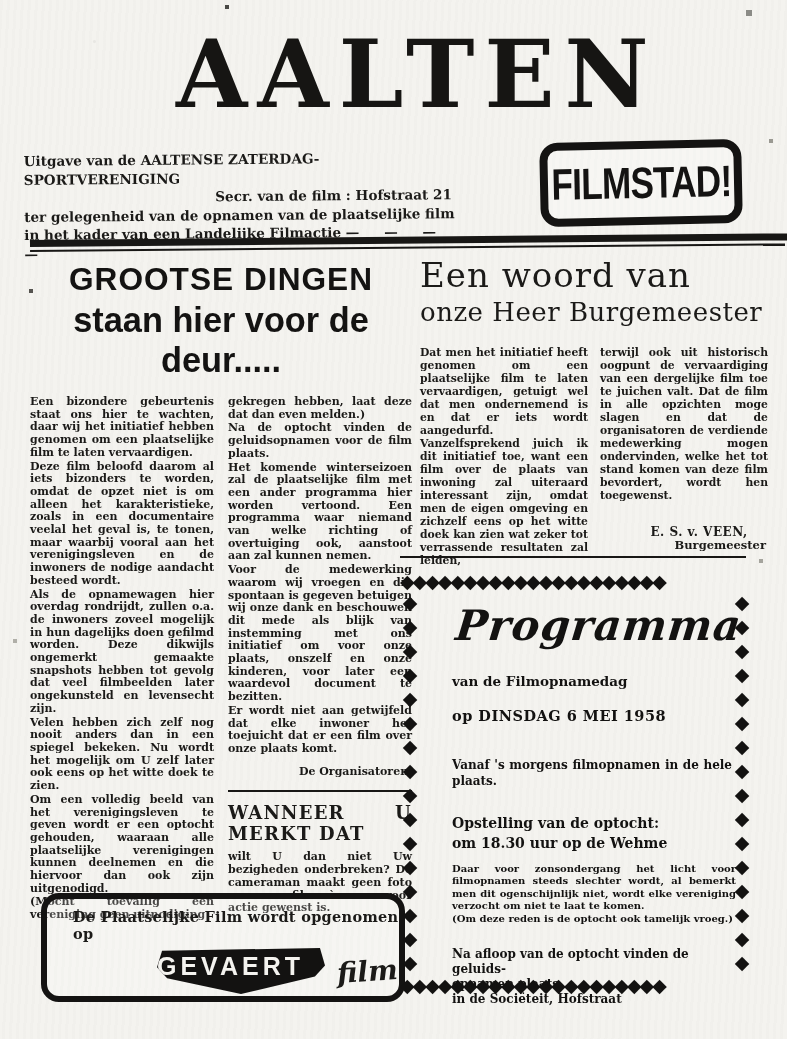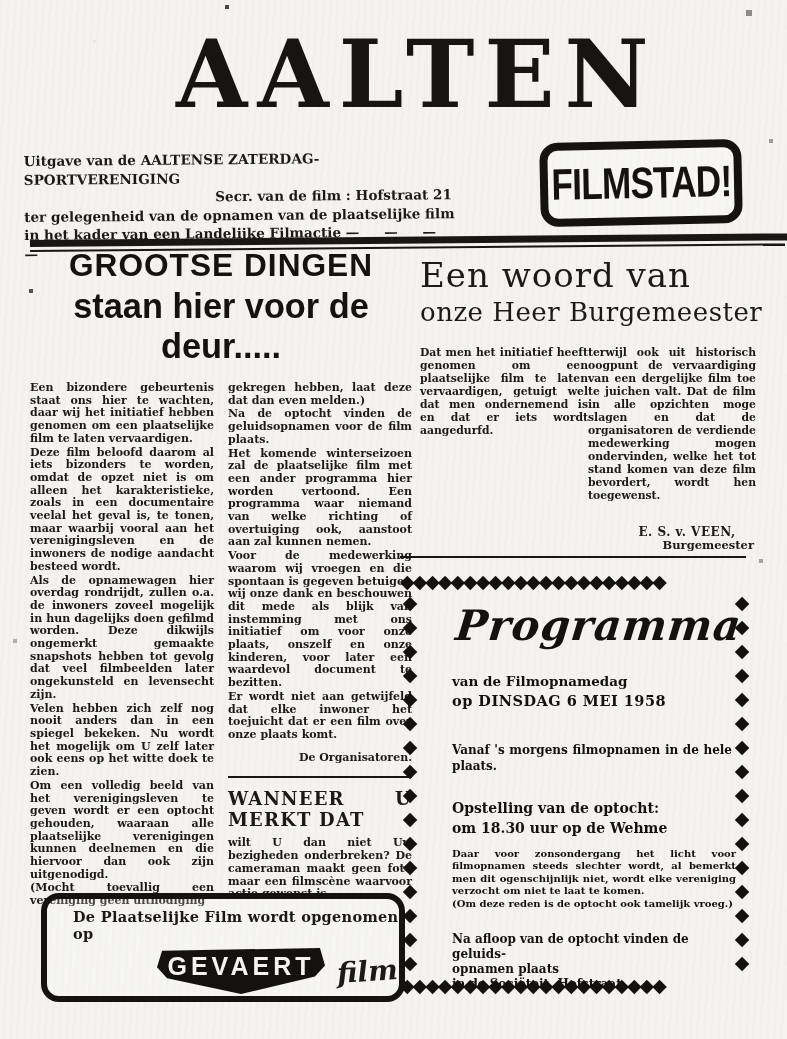--- a/index.html
+++ b/index.html
@@ -42,21 +42,21 @@
   }
   .badge span{
     font-family:"Liberation Sans", sans-serif;font-weight:bold;font-size:44px;
     letter-spacing:-1px;transform:scaleX(0.8);white-space:nowrap;color:#141312;
   }
   .rule-double{position:absolute;left:30px;top:240px;width:770px;transform:rotate(-0.5deg);transform-origin:left center;}
   .rule-double .bar{height:7px;background:#181715;}
   .rule-double .thin{height:2px;background:#181715;margin-top:3px;width:98%;}
 
   
-  .left-article{position:absolute;left:30px;top:248px;width:382px;}
+  .left-article{position:absolute;left:30px;top:262px;width:382px;}
   .headline1{
     font-family:"Liberation Sans", sans-serif;font-weight:bold;font-size:31px;
     text-align:center;letter-spacing:1px;transform:scaleX(1.02);color:#141312;
   }
   .headline2{
     font-family:"Liberation Sans", sans-serif;font-weight:bold;font-size:35px;
     text-align:center;letter-spacing:0px;margin-top:2px;transform:scaleX(0.98);color:#141312;
   }
   .body-cols{display:flex;gap:14px;margin-top:16px;}
   .bcol{width:184px;font-size:11px;font-weight:bold;line-height:12.7px;text-align:justify;}
@@ -69,36 +69,36 @@
   
   .gevaert-box{
     position:absolute;left:41px;top:893px;width:352px;height:97px;
     border:6px solid #141312;border-radius:18px;background:rgba(255,255,255,0.2);
   }
   .gevaert-caption{font-size:14.5px;font-weight:bold;margin:9px 0 0 26px;letter-spacing:0.3px;}
   .gevaert-row{display:flex;align-items:center;margin:6px 0 0 110px;gap:12px;}
   .gevaert-shield{
     width:168px;height:46px;background:#131211;position:relative;
     clip-path:polygon(3% 6%, 97% 0%, 100% 38%, 94% 62%, 50% 100%, 6% 66%, 0% 42%);
-    display:flex;align-items:flex-start;justify-content:center;
+    display:flex;align-items:flex-start;justify-content:flex-start;
   }
   .gevaert-shield span{
     color:#f4f3ef;font-family:"Liberation Sans", sans-serif;font-weight:bold;
     font-size:25px;letter-spacing:4px;margin-top:4px;
   }
   .gevaert-film{
     font-family:"DejaVu Serif", serif;font-style:italic;font-weight:bold;font-size:28px;
     transform:rotate(-4deg);
   }
 
   
   .mayor-article{position:absolute;left:420px;top:260px;width:358px;}
   .mayor-h1{font-size:34px;font-weight:normal;letter-spacing:1px;line-height:30px;}
   .mayor-h2{font-size:26px;font-weight:normal;letter-spacing:0.5px;line-height:44px;}
-  .mayor-cols{display:flex;gap:0;margin-top:12px;}
+  .mayor-cols{display:flex;gap:12px;margin-top:12px;}
   .mcol{width:168px;font-size:10.8px;font-weight:bold;line-height:13px;text-align:justify;}
   .mcol p{margin:0;}
   .sig-name{margin-top:24px !important;text-align:center;padding-left:30px;font-size:12px;letter-spacing:0.5px;}
   .sig-title{text-align:right;padding-right:2px;font-size:11.5px;}
   .mayor-rule{position:absolute;left:400px;top:556px;width:346px;height:2px;background:#181715;}
 
   
   .programma-box{position:absolute;left:400px;top:571px;width:352px;height:424px;color:#131211;}
   .dstrip{position:absolute;font-size:19px;line-height:20px;color:#131211;white-space:nowrap;overflow:hidden;}
   .d-top{top:0;left:0;width:100%;letter-spacing:-2px;}
@@ -177,39 +177,40 @@
       <div class="gevaert-film">film</div>
     </div>
   </div>
 
   <div class="mayor-article">
     <div class="mayor-h1">Een woord van</div>
     <div class="mayor-h2">onze Heer Burgemeester</div>
     <div class="mayor-cols">
       <div class="mcol">
         <p>Dat men het initiatief heeft genomen om een plaatselijke film te laten vervaardigen, getuigt wel dat men ondernemend is en dat er iets wordt aangedurfd.</p>
+        <p>Vanzelfsprekend juich ik dit initiatief toe, want een film over de plaats van inwoning zal uiteraard interessant zijn, omdat men de eigen omgeving en zichzelf eens op het witte doek kan zien wat zeker tot verrassende resultaten zal leiden,</p>
       </div>
       <div class="mcol">
         <p>terwijl ook uit historisch oogpunt de vervaardiging van een dergelijke film toe te juichen valt. Dat de film in alle opzichten moge slagen en dat de organisatoren de verdiende medewerking mogen ondervinden, welke het tot stand komen van deze film bevordert, wordt hen toegewenst.</p>
         <p class="sig-name">E. S. v. VEEN,</p>
         <p class="sig-title">Burgemeester</p>
       </div>
     </div>
   </div>
   <div class="mayor-rule"></div>
 
   <div class="programma-box">
     <div class="dstrip d-top">◆◆◆◆◆◆◆◆◆◆◆◆◆◆◆◆◆◆◆◆◆</div>
     <div class="dstrip d-bottom">◆◆◆◆◆◆◆◆◆◆◆◆◆◆◆◆◆◆◆◆◆</div>
     <div class="dstrip d-left">◆◆◆◆◆◆◆◆◆◆◆◆◆◆◆◆◆◆</div>
     <div class="dstrip d-right">◆◆◆◆◆◆◆◆◆◆◆◆◆◆◆◆◆◆</div>
     <div class="prog-inner">
       <div class="prog-title">Programma</div>
       <div class="prog-sub">van de Filmopnamedag</div>
-      <div class="prog-sub prog-sub2" style="margin-top:0;">op DINSDAG 6 MEI 1958</div>
+      <div class="prog-sub prog-sub2" style="margin-top:15px;">op DINSDAG 6 MEI 1958</div>
       <div class="prog-item1">Vanaf 's morgens filmopnamen in de hele plaats.</div>
       <div class="prog-head">
         <div>Opstelling van de optocht:</div>
         <div>om 18.30 uur op de Wehme</div>
       </div>
       <div class="prog-note">Daar voor zonsondergang het licht voor filmopnamen steeds slechter wordt, al bemerkt men dit ogenschijnlijk niet, wordt elke vereniging verzocht om niet te laat te komen.</div>
       <div class="prog-note2">(Om deze reden is de optocht ook tamelijk vroeg.)</div>
       <div class="prog-after">
         <div>Na afloop van de optocht vinden de geluids-</div>
         <div>opnamen plaats</div>

